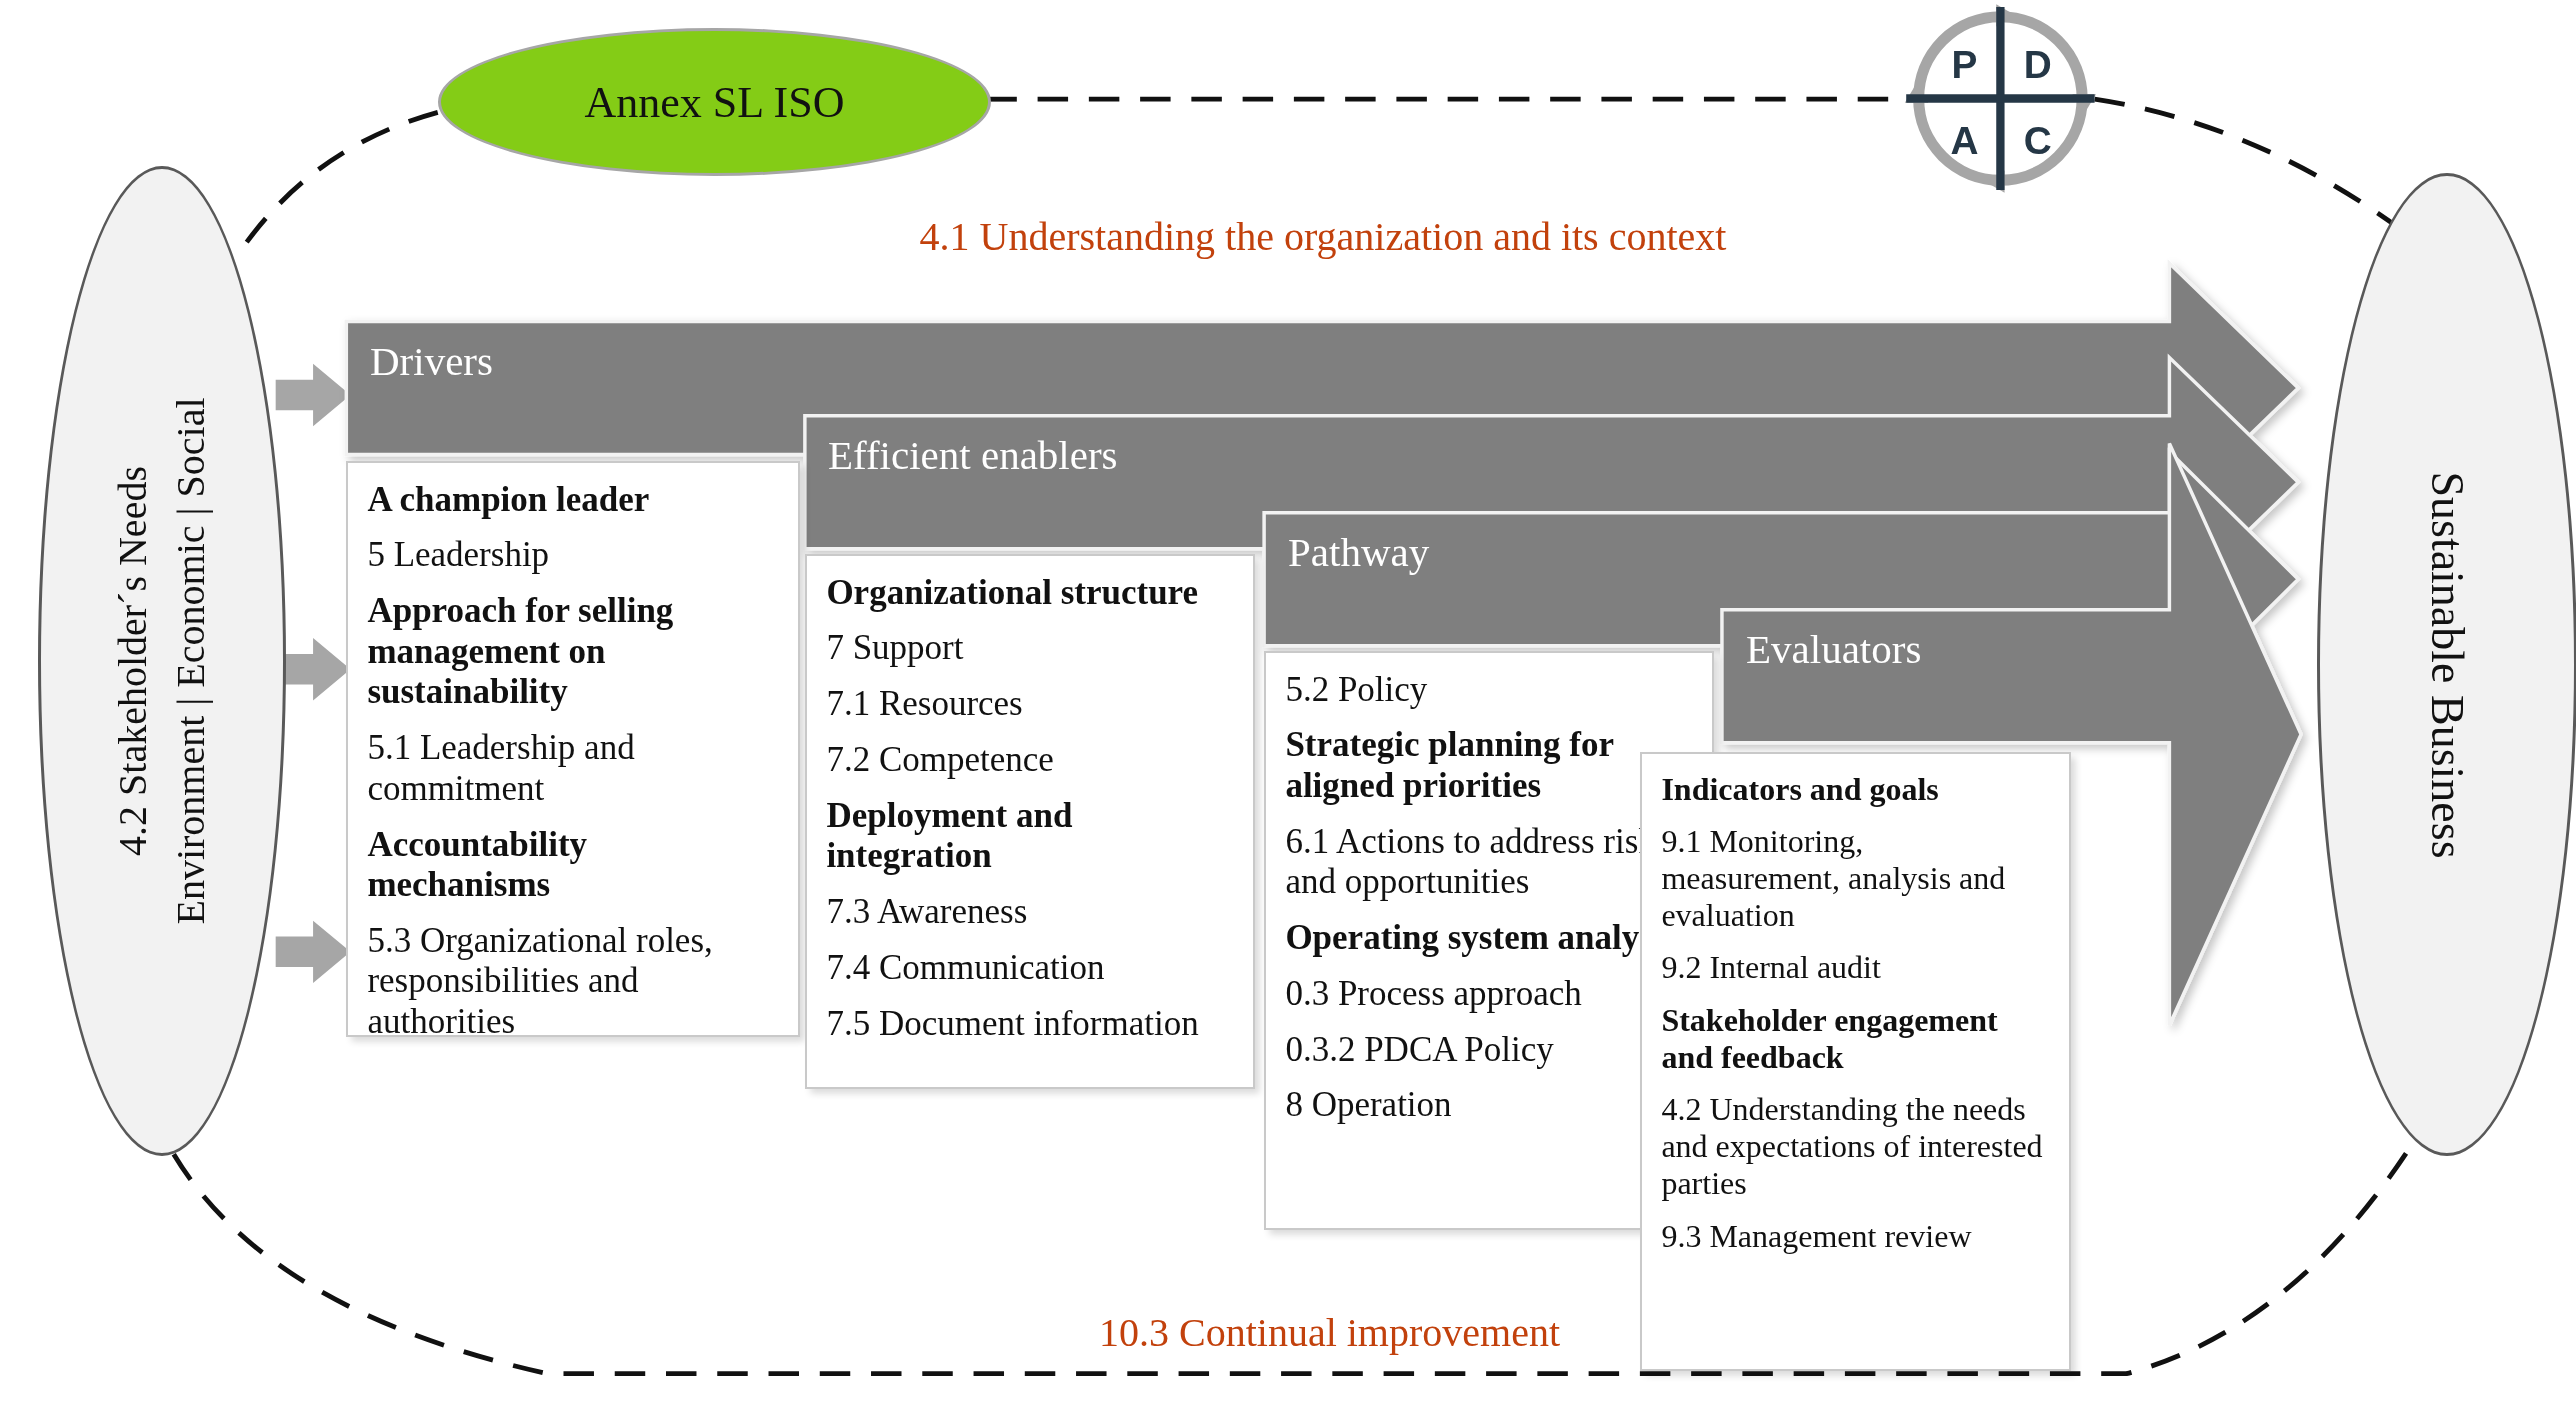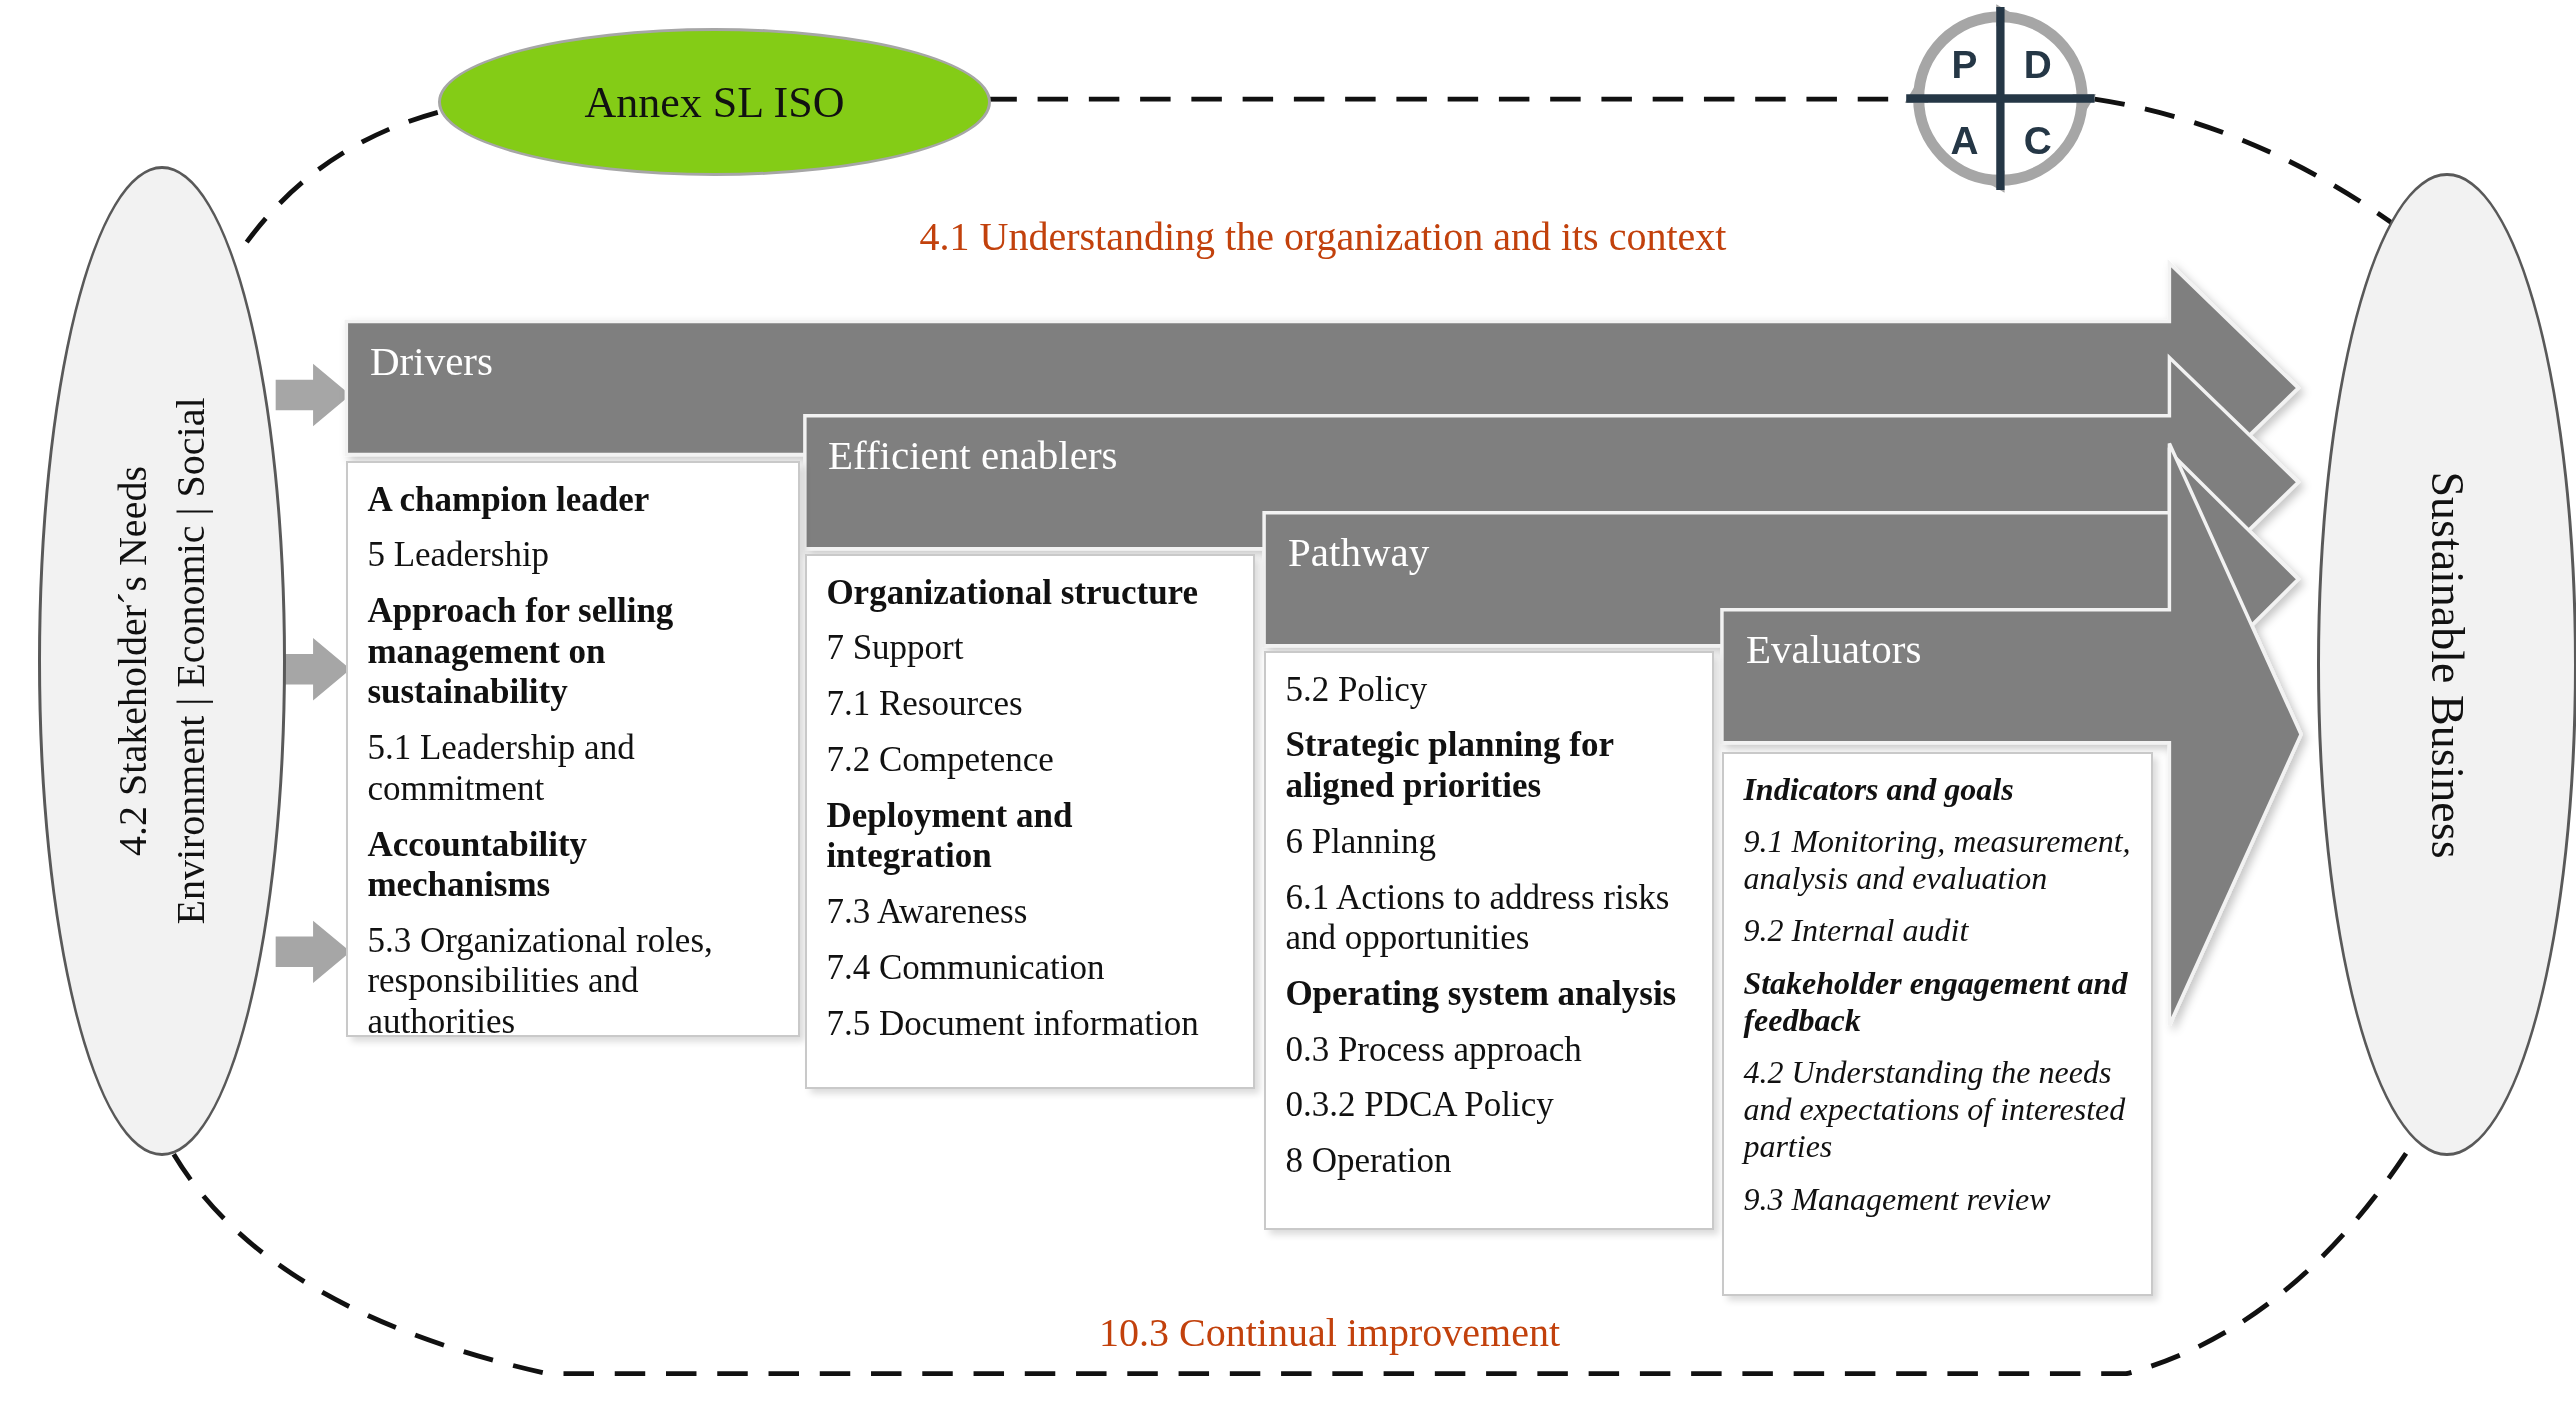--- a/index.html
+++ b/index.html
@@ -36,21 +36,21 @@
 
   
   .content-box{
     position:absolute;background:#ffffff;border:2.1px solid #c9c9c9;
     box-shadow:4.8px 4.8px 7px rgba(0,0,0,0.15);
     padding:16.6px 19.4px;box-sizing:border-box;z-index:5;color:#111;
   }
   #box-drivers{left:346px;top:461px;width:454px;height:576px;}
   #box-enablers{left:805px;top:554px;width:450px;height:535px;}
   #box-pathway{left:1264px;top:651px;width:450px;height:579px;}
-  #box-evaluators{left:1722px;top:752px;width:431px;height:544px;font-style:italic;}
+  #box-evaluators{left:1640px;top:752px;width:431px;height:619px;}
   .item{font-size:35px;line-height:1.16;margin-bottom:15.2px;}
   #box-evaluators .item{font-size:32px;}
   .item.bold{font-weight:bold;}
 
   
   .pdca-letter{font-family:"Liberation Sans", sans-serif;font-weight:bold;}
 </style>
 </head>
 <body>
 
@@ -141,21 +141,20 @@
       <div class="item">7.1 Resources</div>
       <div class="item">7.2 Competence</div>
       <div class="item bold">Deployment and integration</div>
       <div class="item">7.3 Awareness</div>
       <div class="item">7.4 Communication</div>
       <div class="item">7.5 Document information</div>
     </div>
   <div class="content-box" id="box-pathway">
       <div class="item">5.2 Policy</div>
       <div class="item bold">Strategic planning for aligned priorities</div>
-      <div class="item">6 Planning</div>
       <div class="item">6.1 Actions to address risks and opportunities</div>
       <div class="item bold">Operating system analysis</div>
       <div class="item">0.3 Process approach</div>
       <div class="item">0.3.2 PDCA Policy</div>
       <div class="item">8 Operation</div>
     </div>
   <div class="content-box" id="box-evaluators">
       <div class="item bold">Indicators and goals</div>
       <div class="item">9.1 Monitoring, measurement, analysis and evaluation</div>
       <div class="item">9.2 Internal audit</div>

